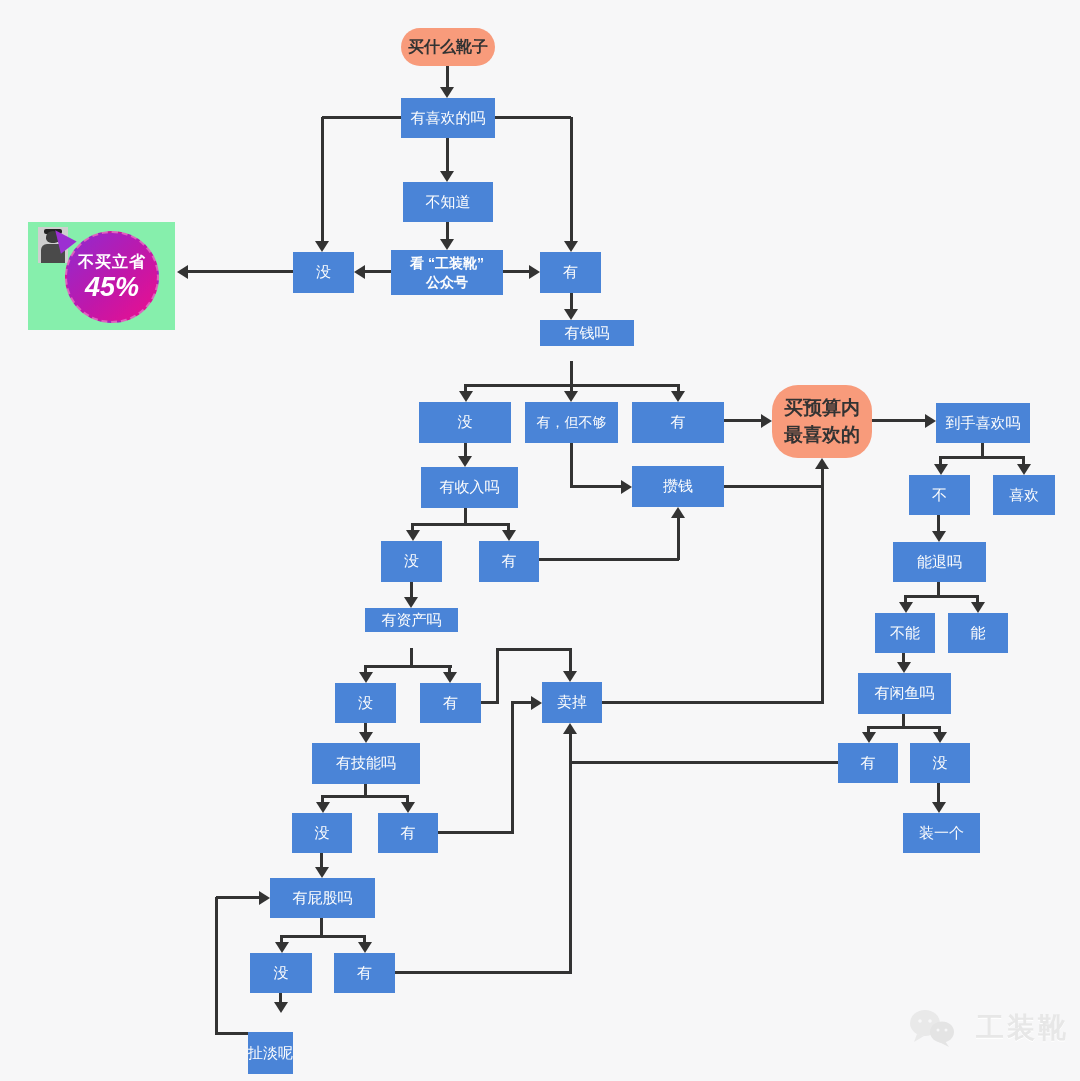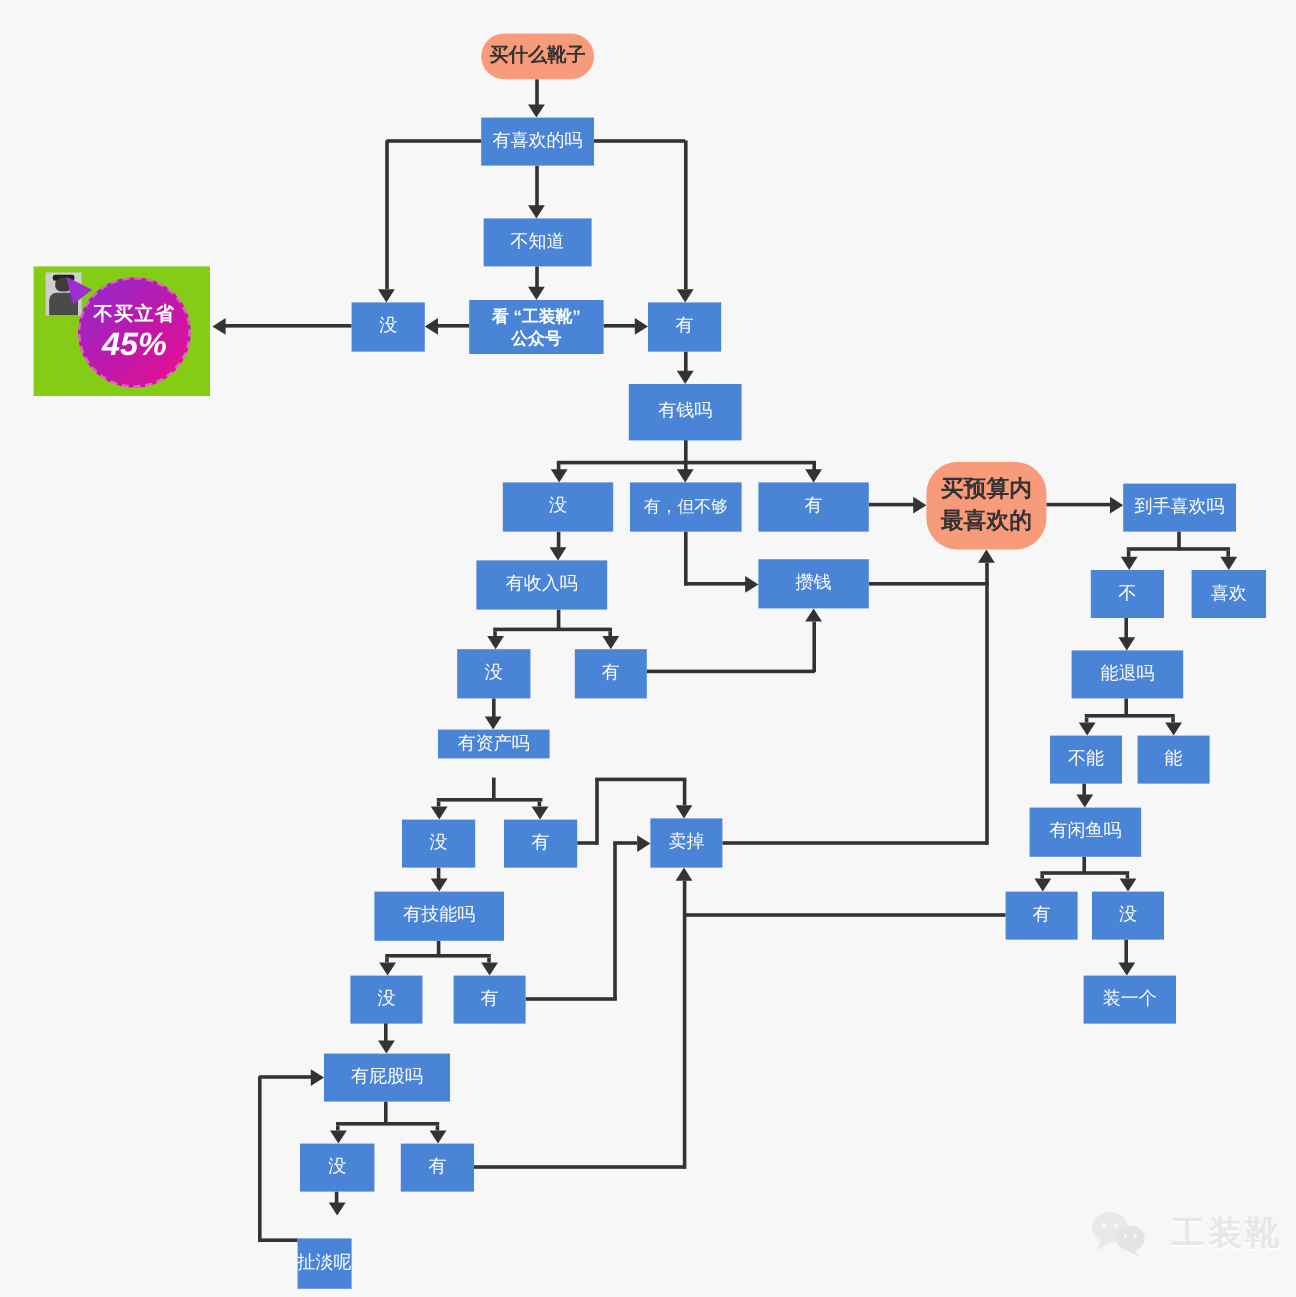--- a/index.html
+++ b/index.html
@@ -12,21 +12,21 @@
   .node.orange{background:#f89b7b;color:#333;font-weight:bold;}
   .node.pill{border-radius:19px;font-size:16px;}
   .node.bigorange{border-radius:26px;font-size:19px;line-height:1.4;font-family:Liberation Serif, serif;}
   .ln{position:absolute;display:block;background:#333;}
   .ar{position:absolute;display:block;width:0;height:0;}
   .ar.d{border-left:7px solid transparent;border-right:7px solid transparent;border-top:11px solid #333;}
   .ar.u{border-left:7px solid transparent;border-right:7px solid transparent;border-bottom:11px solid #333;}
   .ar.l{border-top:7px solid transparent;border-bottom:7px solid transparent;border-right:11px solid #333;}
   .ar.r{border-top:7px solid transparent;border-bottom:7px solid transparent;border-left:11px solid #333;}
   
-  .panel{position:absolute;left:28px;top:222px;width:147px;height:108px;background:#84cc16;}
+  .panel{position:absolute;left:28px;top:222px;width:147px;height:108px;background:#86efac;}
   .avatar{position:absolute;left:10px;top:5px;width:30px;height:36px;background:#cfcfcf;overflow:hidden;}
   .avatar .head{position:absolute;left:8px;top:4px;width:14px;height:12px;background:#3c3c3c;border-radius:50% 50% 40% 40%;}
   .avatar .cap{position:absolute;left:6px;top:2px;width:18px;height:5px;background:#222;border-radius:2px;}
   .avatar .body{position:absolute;left:3px;top:17px;width:24px;height:19px;background:#4a4a4a;border-radius:6px 6px 0 0;}
   .badge{position:absolute;left:37px;top:9px;width:94px;height:92px;border-radius:50%;
          border:2px dashed #e061c0;box-sizing:border-box;display:flex;flex-direction:column;
          align-items:center;justify-content:center;background:linear-gradient(135deg,#8f2bd0 0%,#c117a9 55%,#ec0f8d 100%);}
   .badge .t1{color:#fff;font-weight:bold;font-size:16px;letter-spacing:1px;}
   .badge .t2{color:#fff;font-weight:bold;font-style:italic;font-size:27px;line-height:1.05;}
   .tail{position:absolute;left:24px;top:6px;width:0;height:0;border-left:10px solid transparent;
@@ -207,38 +207,38 @@
     </div>
   </div>
 
   <div class="node orange pill" style="left:401px;top:28px;width:94px;height:38px">买什么靴子</div>
   <div class="node" style="left:401px;top:98px;width:94px;height:40px">有喜欢的吗</div>
   <div class="node" style="left:403px;top:182px;width:90px;height:40px">不知道</div>
   <div class="node" style="left:293px;top:252px;width:61px;height:41px">没</div>
   <div class="node small bold" style="left:391px;top:250px;width:112px;height:45px">看 “工装靴”
 公众号</div>
   <div class="node" style="left:540px;top:252px;width:61px;height:41px">有</div>
-  <div class="node" style="left:524px;top:320px;width:94px;height:47px">有钱吗</div>
+  <div class="node" style="left:540px;top:320px;width:94px;height:26px">有钱吗</div>
   <div class="node" style="left:419px;top:402px;width:92px;height:41px">没</div>
   <div class="node small" style="left:525px;top:402px;width:93px;height:41px">有，但不够</div>
   <div class="node" style="left:632px;top:402px;width:92px;height:41px">有</div>
   <div class="node orange bigorange" style="left:772px;top:385px;width:100px;height:73px">买预算内
 最喜欢的</div>
   <div class="node" style="left:936px;top:403px;width:94px;height:40px">到手喜欢吗</div>
   <div class="node" style="left:909px;top:475px;width:61px;height:40px">不</div>
   <div class="node" style="left:993px;top:475px;width:62px;height:40px">喜欢</div>
   <div class="node" style="left:893px;top:542px;width:93px;height:40px">能退吗</div>
   <div class="node" style="left:875px;top:613px;width:60px;height:40px">不能</div>
   <div class="node" style="left:948px;top:613px;width:60px;height:40px">能</div>
   <div class="node" style="left:858px;top:673px;width:93px;height:41px">有闲鱼吗</div>
   <div class="node" style="left:838px;top:743px;width:60px;height:40px">有</div>
   <div class="node" style="left:910px;top:743px;width:60px;height:40px">没</div>
   <div class="node" style="left:903px;top:813px;width:77px;height:40px">装一个</div>
   <div class="node" style="left:632px;top:466px;width:92px;height:41px">攒钱</div>
-  <div class="node" style="left:397px;top:467px;width:109px;height:41px">有收入吗</div>
+  <div class="node" style="left:421px;top:467px;width:97px;height:41px">有收入吗</div>
   <div class="node" style="left:381px;top:541px;width:61px;height:41px">没</div>
   <div class="node" style="left:479px;top:541px;width:60px;height:41px">有</div>
   <div class="node" style="left:365px;top:608px;width:93px;height:24px">有资产吗</div>
   <div class="node" style="left:335px;top:683px;width:61px;height:40px">没</div>
   <div class="node" style="left:420px;top:683px;width:61px;height:40px">有</div>
   <div class="node" style="left:542px;top:682px;width:60px;height:41px">卖掉</div>
   <div class="node" style="left:312px;top:743px;width:108px;height:41px">有技能吗</div>
   <div class="node" style="left:292px;top:813px;width:60px;height:40px">没</div>
   <div class="node" style="left:378px;top:813px;width:60px;height:40px">有</div>
   <div class="node" style="left:270px;top:878px;width:105px;height:40px">有屁股吗</div>

